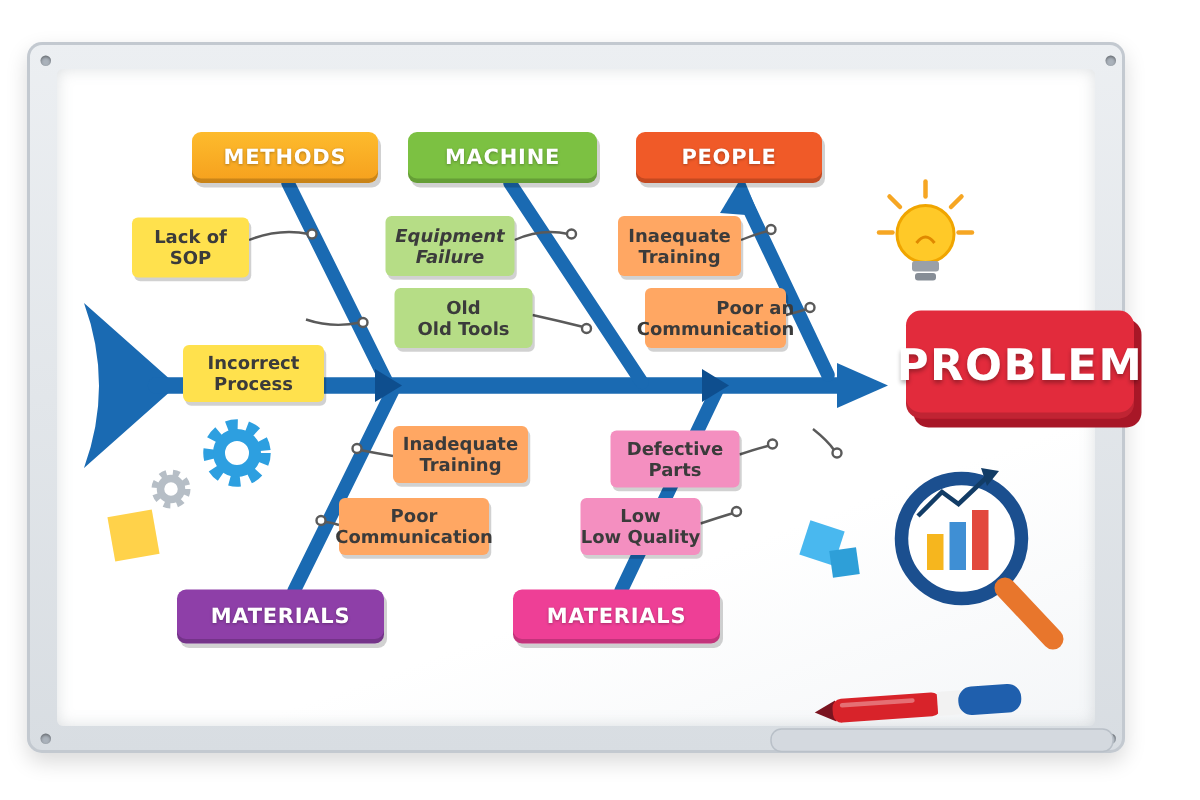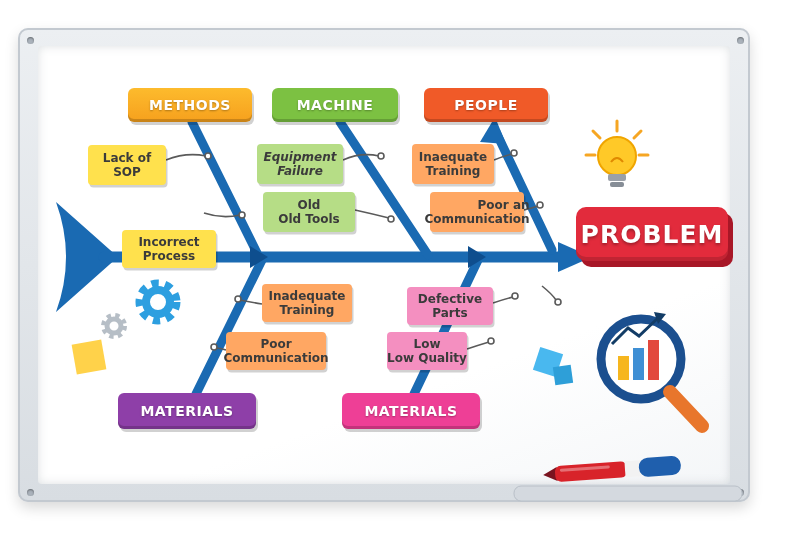--- a/index.html
+++ b/index.html
@@ -38,22 +38,22 @@
   .cat-materials-right{left:342px;top:393px;width:138px;height:36px;background:var(--materials_pink);}
 
   .cause{position:absolute;z-index:3;display:flex;align-items:center;justify-content:center;
          text-align:center;white-space:pre-line;font-size:12px;font-weight:700;color:#3b3b3b;
          border-radius:4px;line-height:1.2;box-shadow:1.5px 2.5px 0 rgba(0,0,0,.18);}
   .cause-yellow{background:var(--cause_yellow);}
   .cause-green{background:var(--cause_green);}
   .cause-orange{background:var(--cause_orange);}
   .cause-pink{background:var(--cause_pink);}
 
-  .problem{position:absolute;z-index:3;left:576px;top:207px;width:152px;height:54px;
-           background:var(--problem_red);color:#fff;font-size:25px;font-weight:bold;
+  .problem{position:absolute;z-index:3;left:604px;top:207px;width:152px;height:72px;
+           background:var(--problem_red);color:#fff;font-size:29px;font-weight:bold;
            letter-spacing:1px;display:flex;align-items:center;justify-content:center;
            border-radius:10px;text-shadow:0 2px 3px rgba(0,0,0,.3);
            box-shadow:5px 6px 0 #a81727, inset 0 -4px 0 rgba(0,0,0,.15);}
 </style>
 </head>
 <body>
 
 <div class="scene">
 
   <div class="frame">

